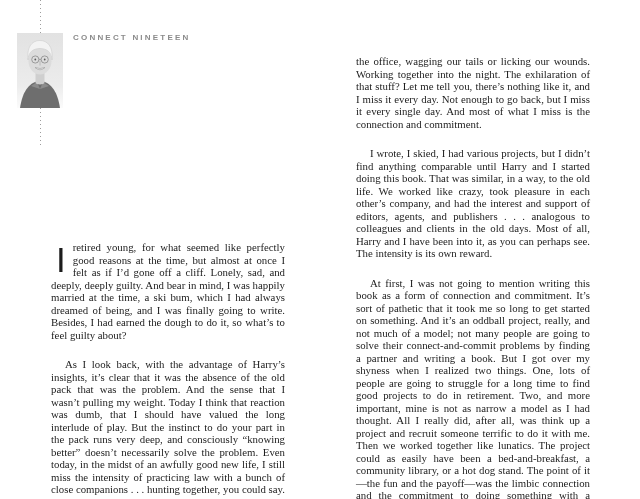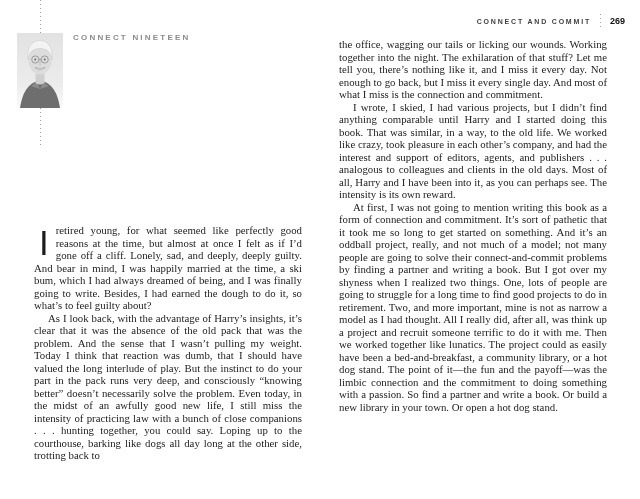--- a/index.html
+++ b/index.html
@@ -68,21 +68,21 @@
     font-family:"Liberation Sans", sans-serif;
     font-size:9px; font-weight:bold;
     color:#111111;
   }
 
   
   .body-col { position:absolute; width:268px; }
   .body-left  { left:34px; top:224px; }
   .body-right { left:19px; top:38px; }
   .body-col p {
-    margin:0;
+    margin:17px;
     text-align:justify;
     font-family:"Liberation Serif", serif;
     font-size:10.8px;
     line-height:12.5px;
     color:#1c1c1c;
   }
   .body-col p.indent { text-indent:14px; }
   .body-col .italic { }
   .dropcap {
     float:left;
@@ -139,25 +139,20 @@
     <div class="chapter-label">CONNECT NINETEEN</div>
 
 
     <div class="body-col body-left">
         <p><span class="dropcap">I</span><span>retired young, for what seemed like perfectly good reasons at the time, but almost at once I felt as if I’d gone off a cliff. Lonely, sad, and deeply, deeply guilty. And bear in mind, I was happily married at the time, a ski bum, which I had always dreamed of being, and I was finally going to write. Besides, I had earned the dough to do it, so what’s to feel guilty about?</span></p>
         <p class="indent"><span>As I look back, with the advantage of Harry’s insights, it’s clear that it was the absence of the old pack that was the problem. And the sense that I wasn’t pulling my weight. Today I think that reaction was dumb, that I should have valued the long interlude of play. But the instinct to do your part in the pack runs very deep, and consciously “knowing better” doesn’t necessarily solve the problem. Even today, in the midst of an awfully good new life, I </span><span class="italic">still</span><span> miss the intensity of practicing law with a bunch of close companions . . . hunting together, you could say. Loping up to the courthouse, barking like dogs all day long at the other side, trotting back to</span></p>
       </div>
   </div>
 
   <div class="page page-right">
-    <div class="running-header-row">
-      <span class="rh-text">CONNECT AND COMMIT</span>
-      <span class="rh-divider"></span>
-      <span class="rh-page">269</span>
-    </div>
 
     <div class="body-col body-right">
         <p><span>the office, wagging our tails or licking our wounds. Working together into the night. The exhilaration of that stuff? Let me tell you, there’s nothing like it, and I miss it every day. Not enough to go back, but I miss it every single day. And most of what I miss is the connection and commitment.</span></p>
         <p class="indent"><span>I wrote, I skied, I had various projects, but I didn’t find anything comparable until Harry and I started doing this book. That was similar, in a way, to the old life. We worked like crazy, took pleasure in each other’s company, and had the interest and support of editors, agents, and publishers . . . analogous to colleagues and clients in the old days. Most of all, Harry and I have been </span><span class="italic">into it</span><span>, as you can perhaps see. The intensity is its own reward.</span></p>
         <p class="indent"><span>At first, I was not going to mention writing this book as a form of connection and commitment. It’s sort of pathetic that it took me so long to get started on something. And it’s an oddball project, really, and not much of a model; not many people are going to solve their connect-and-commit problems by finding a partner and writing a book. But I got over my shyness when I realized two things. One, lots of people are going to struggle for a long time to find good projects to do in retirement. Two, and more important, mine is not as narrow a model as I had thought. All I really did, after all, was think up a project and recruit someone terrific to do it with me. Then we worked together like lunatics. The project could as easily have been a bed-and-breakfast, a community library, or a hot dog stand. The point of it—the fun and the payoff—was the limbic connection and the commitment to doing something with a passion. So find a partner and write a book. Or build a new library in your town. Or open a hot dog stand.</span></p>
       </div>
   </div>
 
 </div>
 

